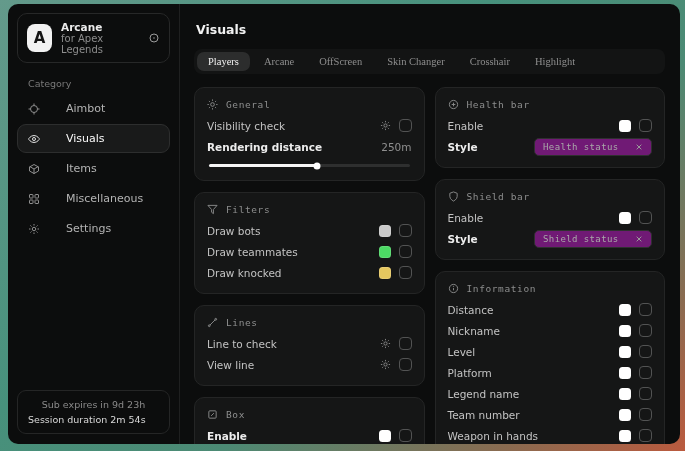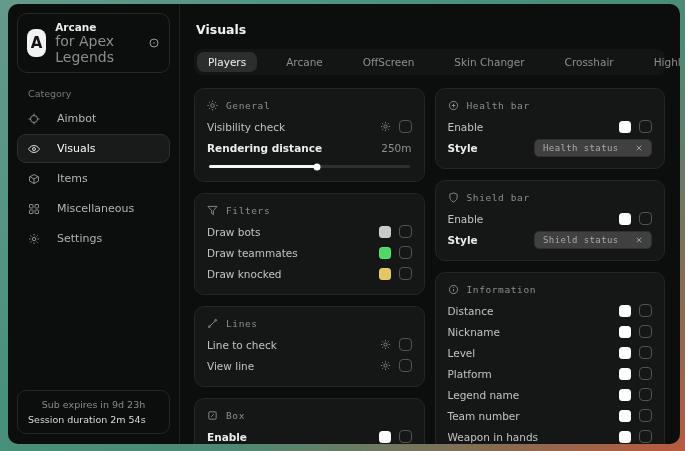--- a/index.html
+++ b/index.html
@@ -15,44 +15,44 @@
   
   .sidebar { width:172px; flex-shrink:0; border-right:1px solid #1f2020;
     padding:9px 9px 10px 9px; display:flex; flex-direction:column; }
   .logo-card { border:1px solid #272828; border-radius:10px; padding:7px 9px;
     display:flex; align-items:center; gap:9px; }
   .logo-badge { width:28px; height:28px; background:#f2f2f2; border-radius:8px;
     display:flex; align-items:center; justify-content:center;
     color:#141414; font-weight:bold; font-size:15px; }
   .logo-text { display:flex; flex-direction:column; gap:0; }
   .logo-title { font-size:10.5px; font-weight:bold; color:#ececec; }
-  .logo-sub { font-size:14px; color:#8d8d8d; }
+  .logo-sub { font-size:10px; color:#8d8d8d; }
   .logo-corner { margin-left:auto; color:#9c9c9c; display:flex; }
 
   .category { margin:15px 0 5px 11px; font-size:9.5px; color:#787878; }
   .nav { display:flex; flex-direction:column; gap:1px; }
-  .nav-item { display:flex; align-items:center; gap:17px; padding:7px 10px;
+  .nav-item { display:flex; align-items:center; gap:26px; padding:7px 10px;
     color:#b4b4b4; font-size:11px; border-radius:9px; border:1px solid transparent;
     cursor:pointer; }
   .nav-item .nicon { color:#8f8f8f; display:flex; }
   .nav-item.active { background:#191a1a; border-color:#2d2e2e; color:#fafafa; }
   .nav-item.active .nicon { color:#e0e0e0; }
 
   .side-spacer { flex:1; }
   .footer-card { border:1px solid #252626; border-radius:9px; padding:8px 10px;
     display:flex; flex-direction:column; gap:4px; }
   .footer-line1 { font-size:9.5px; color:#8a8a8a;text-align:center; }
   .footer-line2 { font-size:9.5px; color:#d9d9d9; }
 
   
   .main { flex:1; padding:11px 15px 0 14px; display:flex; flex-direction:column;
     overflow:hidden; }
   .page-title { font-size:12.5px; font-weight:bold; color:#f1f1f1; margin:7px 0 12px 2px; }
-  .tabbar { display:flex; gap:18px; background:#131414; border-radius:8px;
-    padding:3px; align-items:center; }
+  .tabbar { display:flex; gap:3px; background:#131414; border-radius:8px;
+    padding:3px; align-items:center;font-family:Liberation Serif, serif; }
   .tab { padding:4px 11px; font-size:10.5px; color:#8e8e8e; border-radius:7px;
     cursor:pointer; white-space:nowrap; }
   .tab.active { background:#2c2d2d; color:#f3f3f3; }
 
   .columns { display:flex; gap:10px; margin-top:13px; align-items:flex-start; }
   .col { flex:1; display:flex; flex-direction:column; gap:11px; min-width:0; }
 
   .card { background:#151616; border:1px solid #242525; border-radius:10px;
     padding:8px 12px 10px 12px; }
   .card-head { display:flex; align-items:center; gap:8px; color:#8d8e8e;
@@ -71,21 +71,21 @@
   .swatch { width:12px; height:12px; border-radius:3.5px; cursor:pointer;
     flex-shrink:0; border:1px solid rgba(255,255,255,0.12); }
 
   .slider { margin:7px 2px 3px 2px; height:3px; background:#2e2f2f; border-radius:2px;
     position:relative; cursor:pointer; }
   .slider-fill { position:absolute; left:0; top:0; bottom:0; background:#f5f5f5;
     border-radius:2px; }
   .slider-handle { position:absolute; top:50%; transform:translate(-50%,-50%);
     width:7px; height:7px; background:#ffffff; border-radius:50%; }
 
-  .select-pill { display:flex; align-items:center; gap:10px; background:#404040;
+  .select-pill { display:flex; align-items:center; gap:10px; background:#701a75;
     border:1px solid #2f3030; border-radius:5px; padding:3px 8px; cursor:pointer;
     font-family:"DejaVu Sans Mono","Liberation Mono",monospace;
     font-size:9px; color:#a9a9a9; letter-spacing:0.4px; min-width:118px;
     justify-content:space-between; }
   .select-x { color:#9a9a9a; display:flex; cursor:pointer; }
 
   svg { display:block; }
 </style>
 </head>
 <body>

